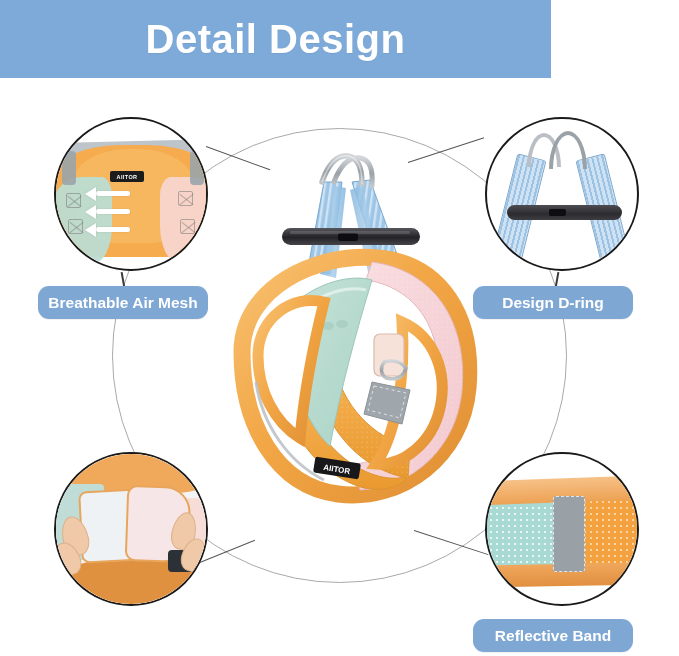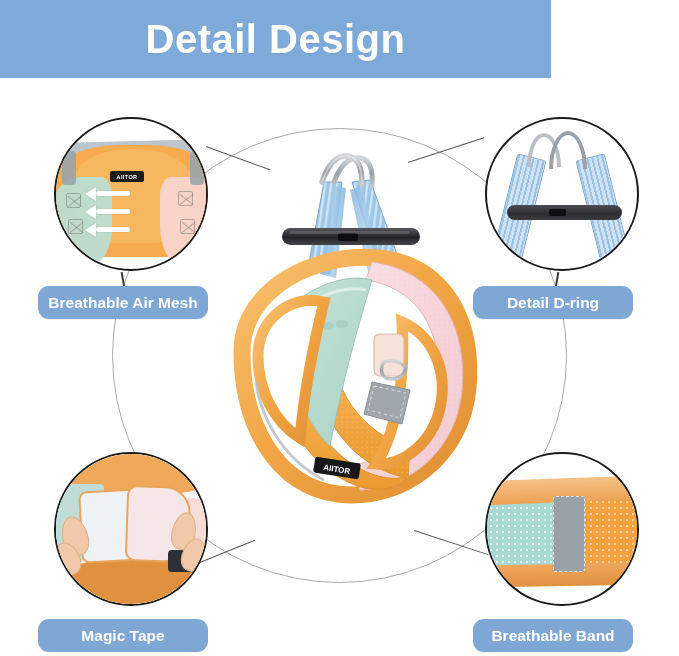--- a/index.html
+++ b/index.html
@@ -302,54 +302,51 @@
       <div class="tr-strap tr-strap-l"></div>
       <div class="tr-strap tr-strap-r"></div>
       <div class="dring dring-a"></div>
       <div class="dring dring-b"></div>
       <div class="tr-slider">
         <div class="tr-slider-slot"></div>
       </div>
     </div>
   </div>
   <div class="pill pill-tr">
-    <span>Detail D-ring</span>
+    <span>Design D-ring</span>
   </div>
 
   <div class="bubble bubble-bl">
     <div class="inner">
       <div class="art bl-bg"></div>
       <div class="art bl-orange-top"></div>
       <div class="art bl-mint"></div>
       <div class="art bl-pink-strip"></div>
       <div class="art bl-orange-bot"></div>
       <div class="art bl-pad-a"></div>
       <div class="art bl-pad-b"></div>
       <div class="art bl-dark"></div>
       <div class="finger bl-f1"></div>
       <div class="finger bl-f2"></div>
       <div class="finger bl-f3"></div>
       <div class="finger bl-f4"></div>
     </div>
   </div>
-  <div class="pill pill-bl">
-    <span>Magic Tape</span>
-  </div>
 
   <div class="bubble bubble-br">
     <div class="inner">
       <div class="art br-mint-mesh"></div>
       <div class="art br-orange-mesh"></div>
       <div class="art br-top-trim"></div>
       <div class="art br-bot-trim"></div>
       <div class="art br-reflect"></div>
     </div>
   </div>
   <div class="pill pill-br">
-    <span>Breathable Band</span>
+    <span>Reflective Band</span>
   </div>
 
   <div id="harness">
     <svg width="290" height="375" viewBox="0 0 290 375">
       <defs>
         <linearGradient id="orangeTrim" x1="0" y1="0" x2="1" y2="1">
           <stop offset="0%" stop-color="#f8c070"></stop>
           <stop offset="45%" stop-color="#f2a645"></stop>
           <stop offset="100%" stop-color="#e08f33"></stop>
         </linearGradient>

